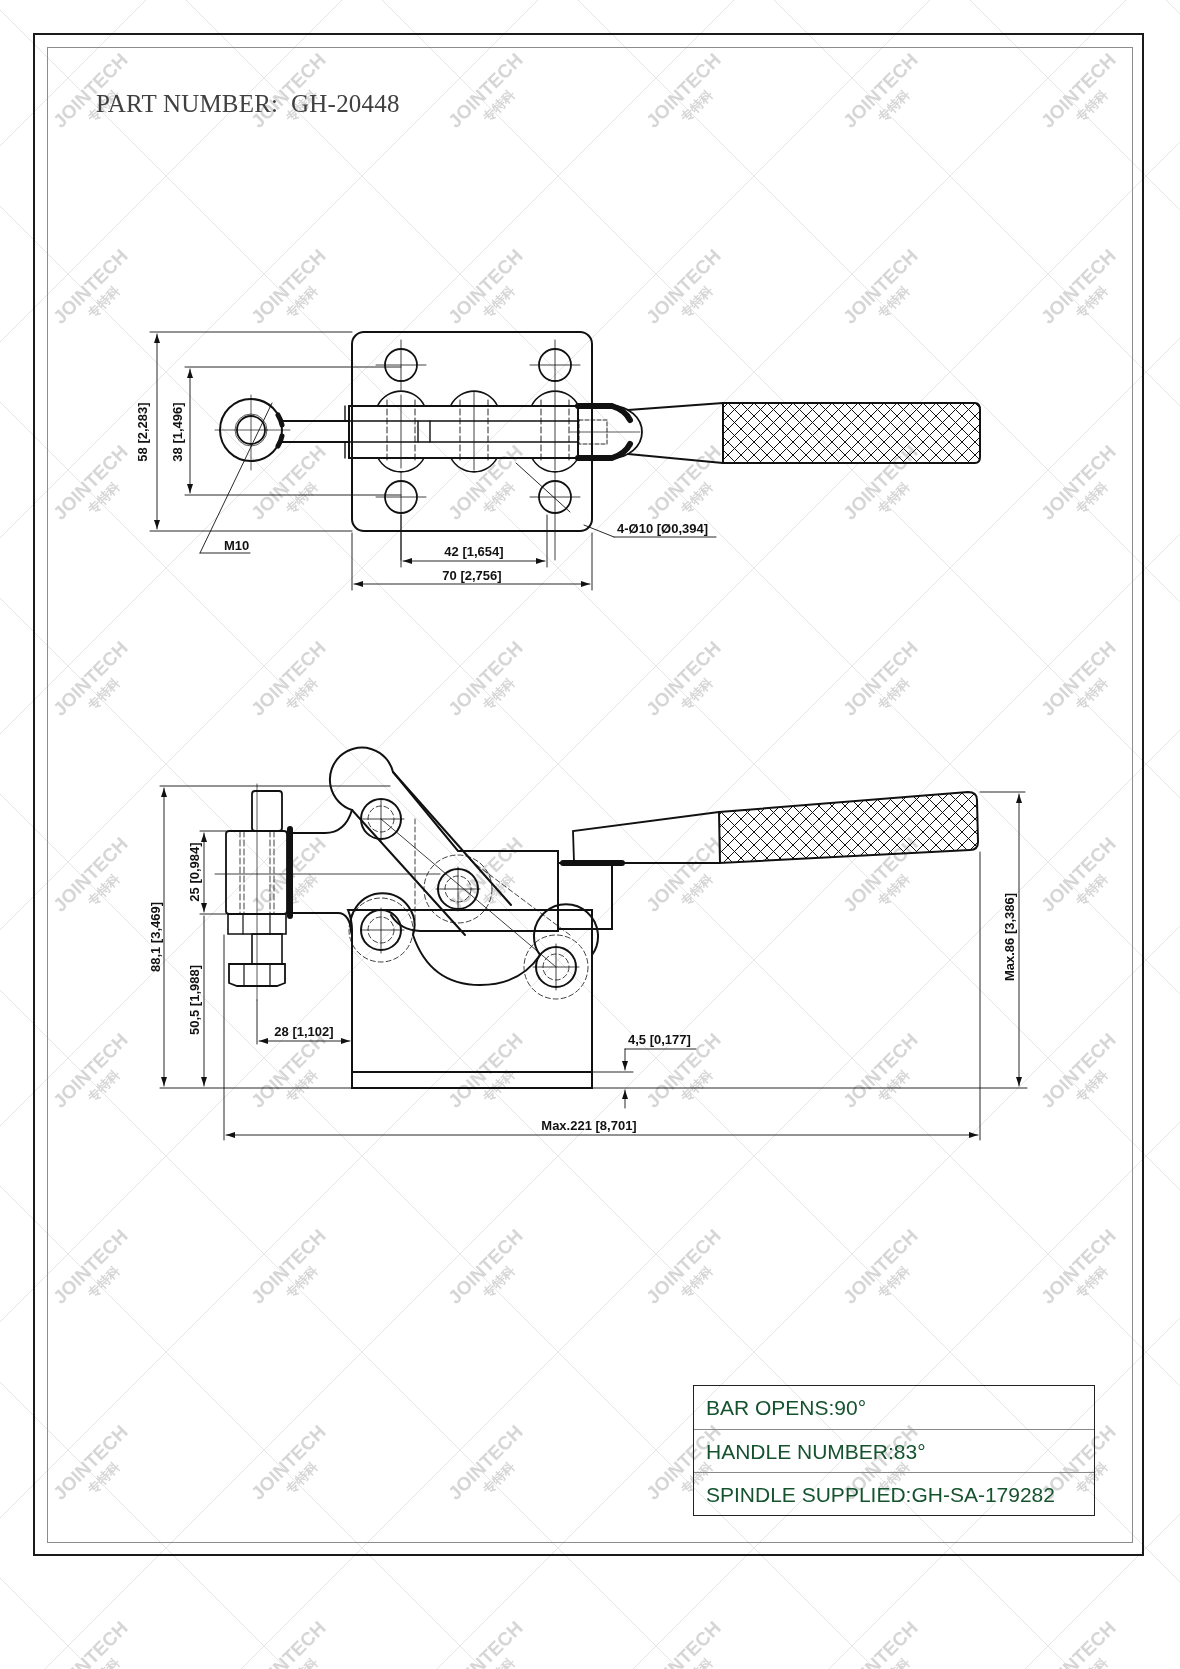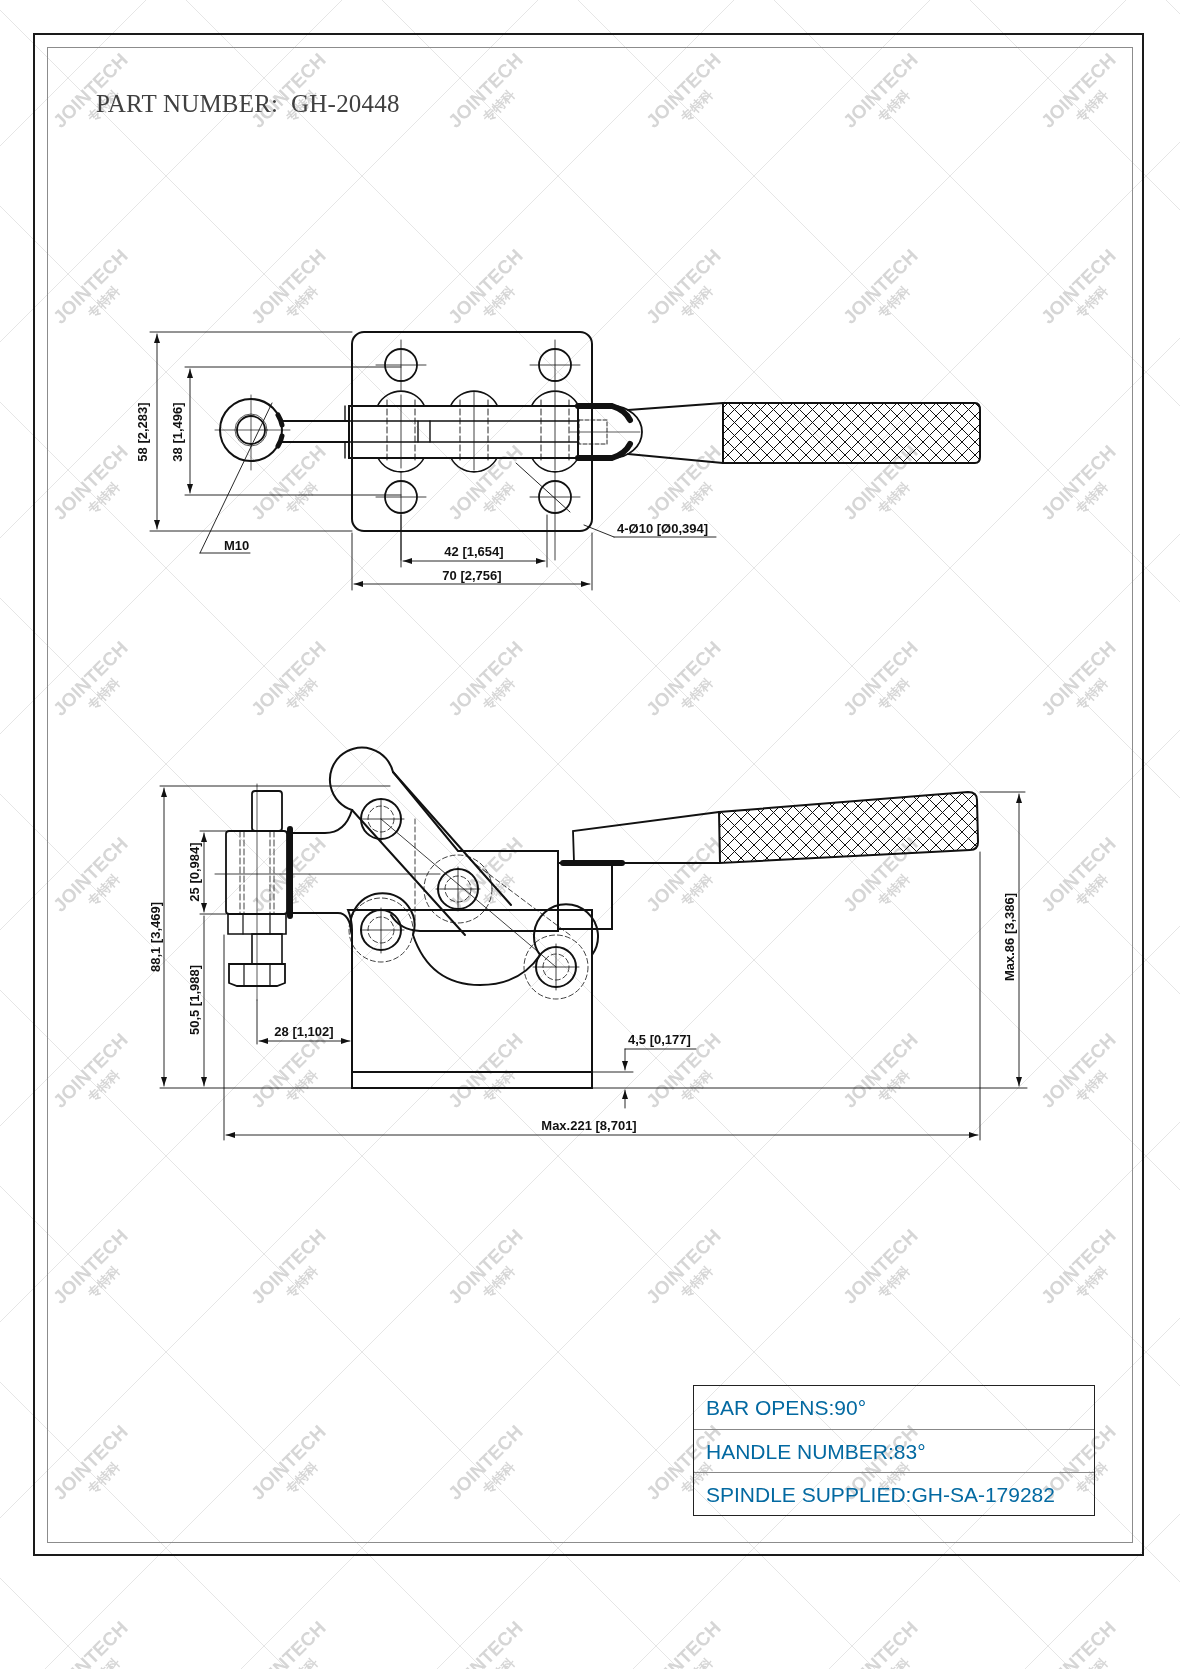--- a/index.html
+++ b/index.html
@@ -6,21 +6,21 @@
   body { width:1180px; height:1669px; position:relative; overflow:hidden; font-family:"Liberation Sans", sans-serif; }
   .sheet { position:absolute; left:0; top:0; width:1180px; height:1669px; }
   .frame-outer { position:absolute; left:33px; top:33px; width:1111px; height:1523px; border:2px solid #1a1a1a; box-sizing:border-box; }
   .frame-inner { position:absolute; left:47px; top:47px; width:1086px; height:1496px; border:1px solid #8c8c8c; box-sizing:border-box; }
   .title { position:absolute; left:96px; top:90px; font-family:"Liberation Serif", serif; font-size:25px; color:#404040; letter-spacing:0.2px; white-space:pre; }
   svg.drawing { position:absolute; left:0; top:0; }
   .dimtxt { font-family:"Liberation Sans", sans-serif; font-size:13px; font-weight:bold; fill:#111; }
   .wm { font-family:"Liberation Sans", sans-serif; font-size:19px; font-weight:bold; fill:#d6d6d6; }
   .wm2 { font-family:"DejaVu Sans", sans-serif; font-size:13px; font-weight:bold; fill:#d6d6d6; }
   .spec-table { position:absolute; left:693px; top:1385px; width:402px; border:1.5px solid #222; box-sizing:border-box; background:transparent; }
-  .spec-row { height:43px; line-height:43px; padding-left:12px; font-size:21px; color:#0369a1; border-top:1px solid #888; box-sizing:border-box; white-space:nowrap; }
+  .spec-row { height:43px; line-height:43px; padding-left:12px; font-size:21px; color:#14532d; border-top:1px solid #888; box-sizing:border-box; white-space:nowrap; }
   .spec-row:first-child { border-top:none; }
 </style>
 </head>
 <body>
 
 <div class="sheet">
 
   <svg class="drawing" width="1180" height="1669">
     <defs>
       <pattern id="wmlines" width="196" height="196" patternUnits="userSpaceOnUse" x="-30" y="-20">

